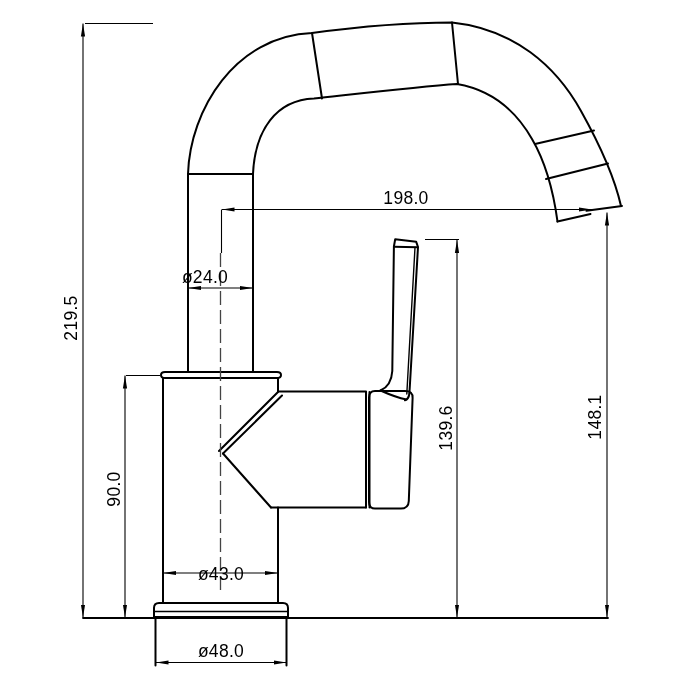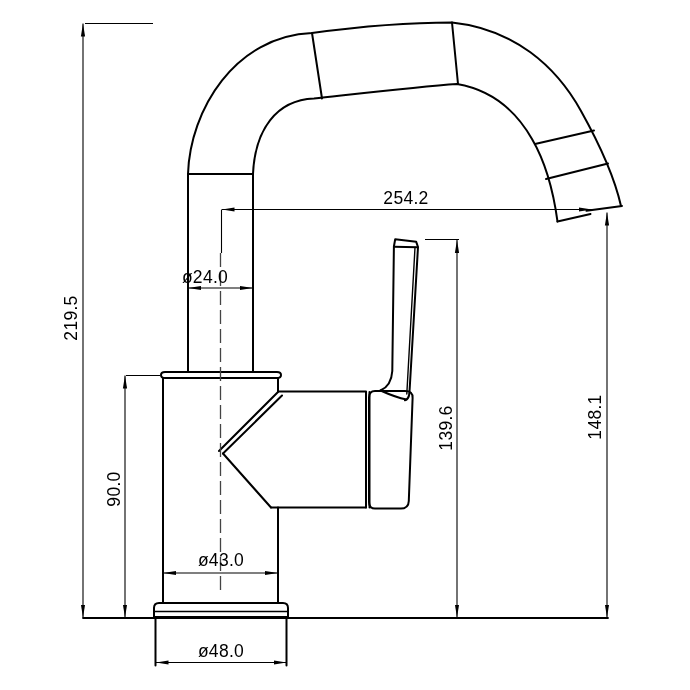--- a/index.html
+++ b/index.html
@@ -106,19 +106,19 @@
       </g>
       <g>
         <path marker-start="url(#arw)" marker-end="url(#arw)" d="M 155.5,662.5 L 286.5,662.5"></path>
       </g>
     </g>
   </svg>
 
   <div class="dim-label rot" style="left:36px;top:309px;">219.5</div>
   <div class="dim-label rot" style="left:79px;top:480px;">90.0</div>
   <div class="dim-label" style="left:170px;top:268px;">ø24.0</div>
-  <div class="dim-label" style="left:371px;top:189px;">254.2</div>
+  <div class="dim-label" style="left:371px;top:189px;">198.0</div>
   <div class="dim-label rot" style="left:411px;top:419px;">139.6</div>
   <div class="dim-label rot" style="left:560px;top:408px;">148.1</div>
-  <div class="dim-label" style="left:186px;top:551px;">ø43.0</div>
+  <div class="dim-label" style="left:186px;top:565px;">ø43.0</div>
   <div class="dim-label" style="left:186px;top:642px;">ø48.0</div>
 
 </div>
 
 </body></html>

